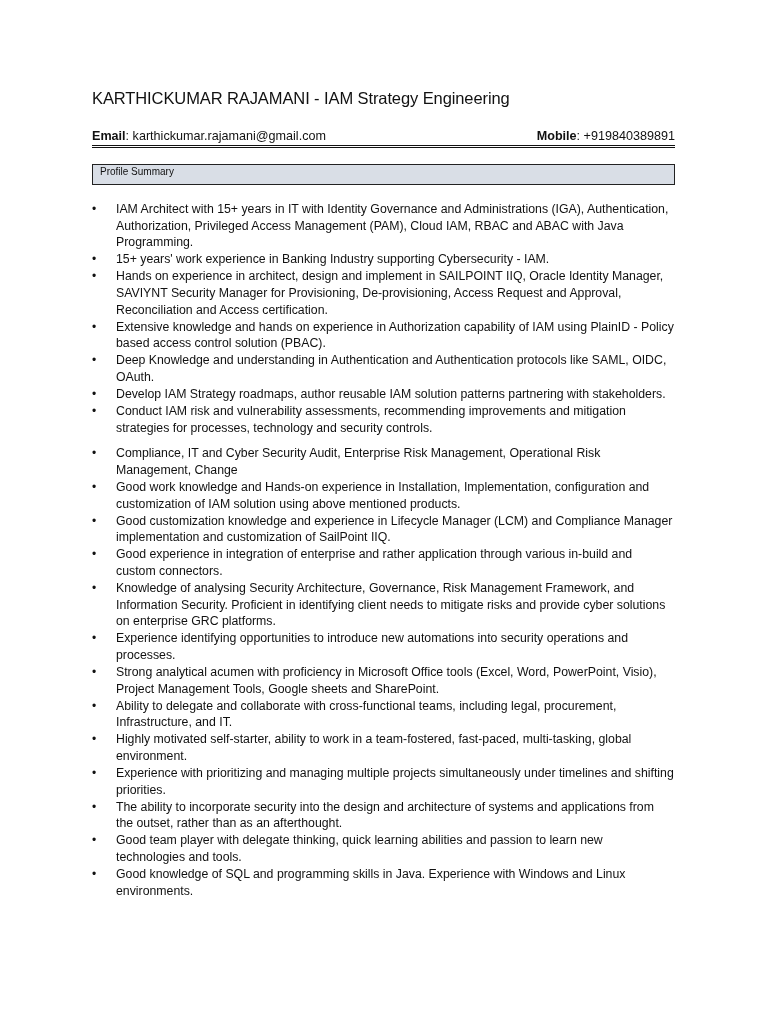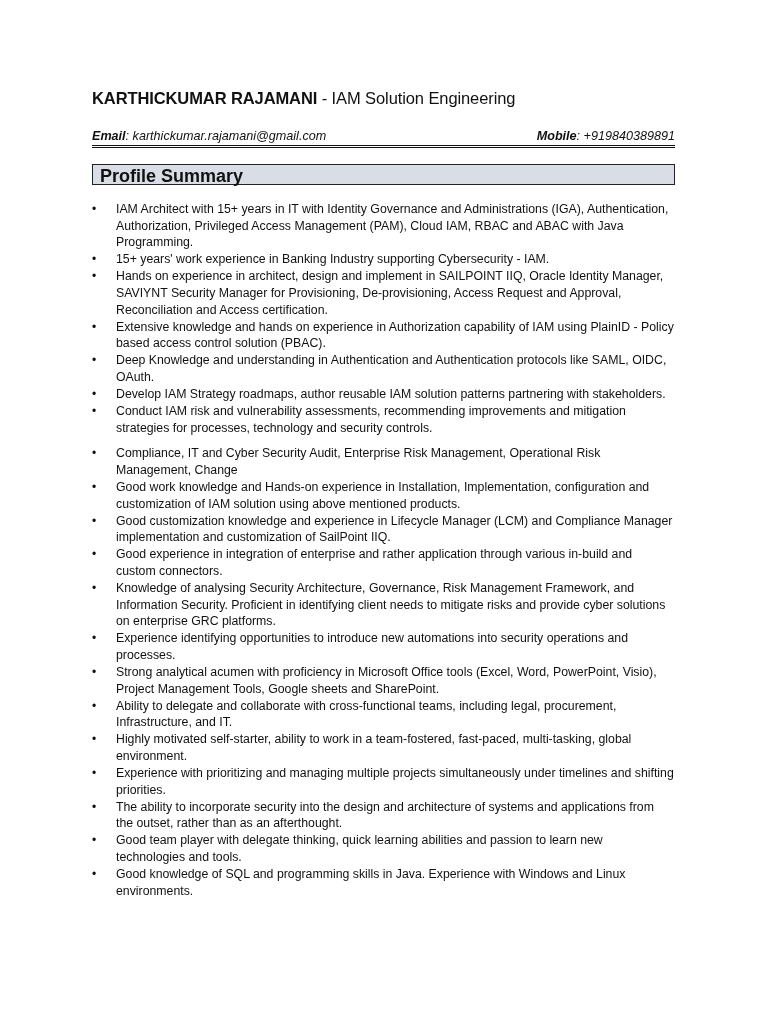--- a/index.html
+++ b/index.html
@@ -23,35 +23,34 @@
     }
     .title-line {
       position: absolute;
       left: 92px;
       top: 89px;
       font-size: 16.5px;
       white-space: nowrap;
       letter-spacing: -0.1px;
     }
     .title-line .name {
-      font-weight: bold;
+      font-weight: normal;
     }
     .title-line .sep,
     .title-line .role {
       font-weight: normal;
     }
     .contact-row {
       position: absolute;
       left: 92px;
       top: 129px;
       width: 583px;
       height: 16px;
       font-size: 12.6px;
       white-space: nowrap;
-      font-style: italic;
     }
     .contact-row .email {
       position: absolute;
       left: 0;
       top: 0;
     }
     .contact-row .mobile {
       position: absolute;
       right: 0;
       top: 0;
@@ -75,22 +74,22 @@
       width: 581px;
       height: 19px;
       background: #d9dee6;
       border: 1px solid #222;
       box-sizing: content-box;
     }
     .section-box .section-title {
       position: absolute;
       left: 7px;
       top: 1px;
-      font-size: 18px;
-      font-weight: bold;
+      font-size: 10px;
+      font-weight: normal;
       white-space: nowrap;
     }
     .bullets {
       position: absolute;
       left: 92px;
       top: 201px;
       width: 590px;
       margin: 0;
       padding: 0;
       list-style: none;
@@ -117,21 +116,21 @@
     .bullets li.gap-after {
       margin-bottom: 9px;
     }
   </style>
 </head>
 <body>
 
 <div class="page">
 
   <div class="title-line">
-    <span class="name">KARTHICKUMAR RAJAMANI</span><span class="sep"> - </span><span class="role">IAM Solution Engineering</span>
+    <span class="name">KARTHICKUMAR RAJAMANI</span><span class="sep"> - </span><span class="role">IAM Strategy Engineering</span>
   </div>
 
   <div class="contact-row">
     <span class="email"><b>Email</b><span>: karthickumar.rajamani@gmail.com</span></span>
     <span class="mobile"><b>Mobile</b><span>: +919840389891</span></span>
   </div>
 
   <div class="rule"></div>
 
   <div class="section-box">

